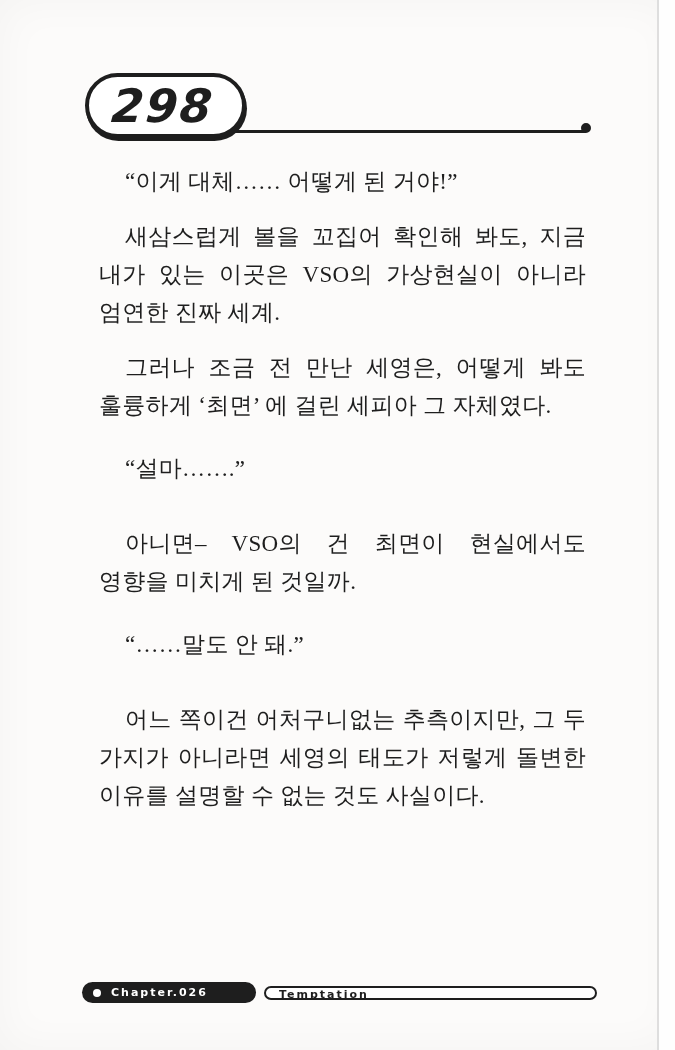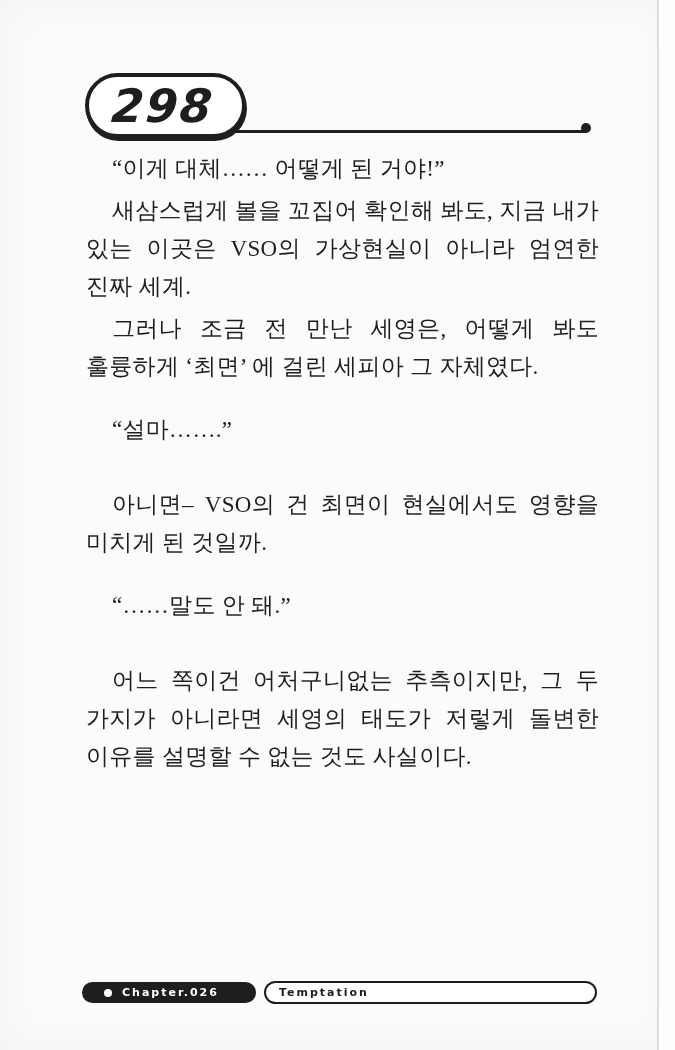--- a/index.html
+++ b/index.html
@@ -37,39 +37,39 @@
     position:absolute;top:123px;left:581px;width:9px;height:9px;
     background:#fff;border:5px solid var(--ink);border-radius:50%;
   }
 
   
   .text{
     position:absolute;top:146px;left:82px;width:521px;
     font-size:23px;line-height:38px;text-align:justify;
     letter-spacing:0.3px;word-break:keep-all;
   }
-  .text p{text-indent:26px;margin:4px;}
+  .text p{text-indent:26px;margin:17px;}
   .text p.dialogue-spaced{margin-top:25px;margin-bottom:37px;}
   .text .b{font-weight:normal;}
 
   
   .footer{
     position:absolute;left:82px;top:981px;width:515px;height:23px;
     display:flex;align-items:center;gap:8px;
     font-family:"DejaVu Sans","Liberation Sans",sans-serif;
   }
   .chapter-pill{
     width:174px;height:21px;border-radius:11px;background:var(--ink);
-    color:#fff;display:flex;align-items:center;padding:0 22px;
+    color:#fff;display:flex;align-items:center;padding:0 11px;
     font-size:11px;font-weight:bold;letter-spacing:2px;flex:none;
   }
   .dot{width:8px;height:8px;border-radius:50%;background:#fff;margin-right:10px;flex:none;}
   .title-pill{
-    flex:1;height:23px;border:2px solid var(--ink);border-radius:12px;background:#fff;
-    color:var(--ink);display:flex;align-items:center;padding:0 13px;
+    flex:1;height:14px;border:2px solid var(--ink);border-radius:12px;background:#fff;
+    color:var(--ink);display:flex;align-items:flex-start;padding:0 13px;
     font-size:11px;font-weight:bold;letter-spacing:2px;
   }
 </style>
 </head>
 <body>
 
 <div class="page">
 
   <div class="badge">
     <span class="badge-num">298</span>

